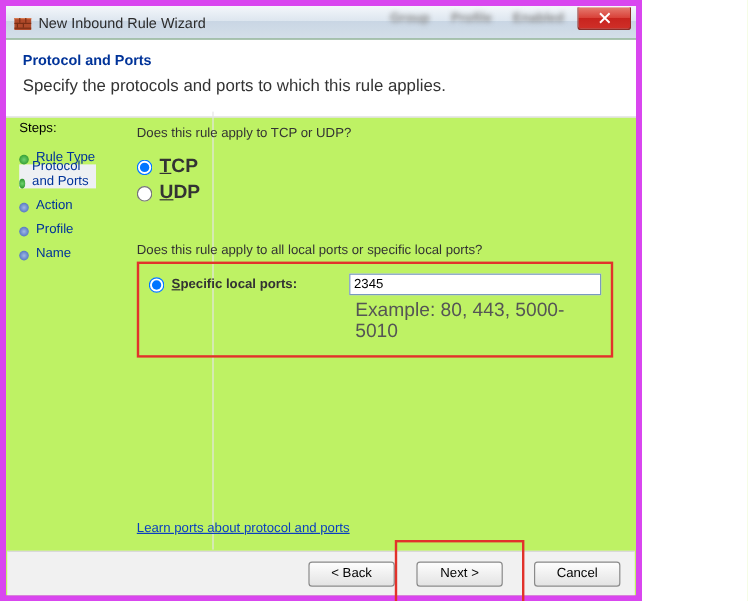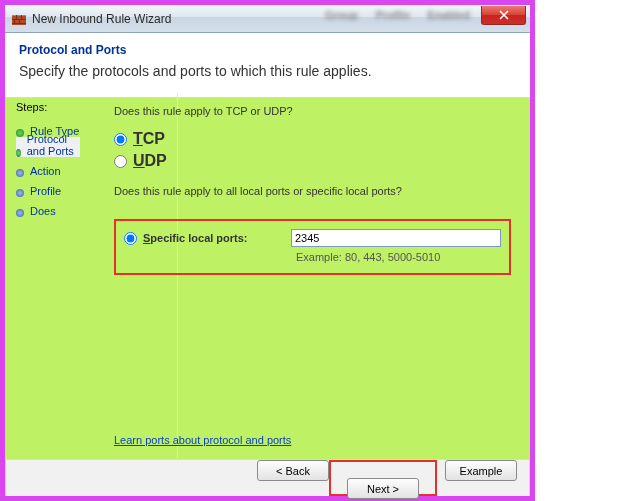--- a/index.html
+++ b/index.html
@@ -30,25 +30,25 @@
   .q{margin:0 0 12px}
   .radio-row{display:flex;align-items:center;height:20px;margin:0 0 2px 0}
   .radio-row input{margin:0 6px 0 0}
   .radio-row label{font-size:16px}
   .und{text-decoration:underline}
   .hlbox{border:2px solid #e2322b;padding:6px 8px 10px;margin-top:-2px}
   .hlbox2{border:2px solid #e2322b;padding:16px}
   .port-row{display:flex;align-items:center;margin-top:2px}
   .port-row .lab{width:148px;font-weight:bold}
   .port-row input[type=text]{width:210px;height:18px;font-size:11px;border:1px solid #7a9ac1;background:#fff;padding:1px 3px;box-sizing:border-box}
-  .example{margin:4px 0 0 172px;font-size:11px;color:#555}
+  .example{margin:4px 0 0 172px;font-size:16px;color:#555}
   .learn{position:absolute;bottom:12px;left:34px}
   .learn a{color:#0a3fbf;text-decoration:underline;font-size:11px}
   
-  .footer{position:absolute;bottom:0;left:1px;right:1px;height:36px;border-top:1px solid #d9d9d9;display:flex;justify-content:flex-end;padding-right:12px;background:#f1f1f1}
+  .footer{position:absolute;bottom:0;left:1px;right:1px;height:36px;border-top:1px solid #d9d9d9;display:flex;align-items:center;justify-content:flex-end;padding-right:12px;background:#f1f1f1}
   .btn{min-width:72px;height:21px;margin-left:8px;font-size:11px;border:1px solid #8a8a8a;border-radius:3px;background:linear-gradient(to bottom,#fdfdfd,#e3e3e3);cursor:pointer;padding:0 10px}
   .cut-off{color:#666}
 </style>
 </head>
 <body>
 
 <div class="window">
 
   <div class="titlebar">
     <span class="icon">
@@ -93,38 +93,38 @@
       <div class="step todo">
         <span class="bullet"></span>
         <a href="#">Action</a>
       </div>
       <div class="step todo">
         <span class="bullet"></span>
         <a href="#">Profile</a>
       </div>
       <div class="step todo">
         <span class="bullet"></span>
-        <a href="#">Does</a>
+        <a href="#">Name</a>
       </div>
     </div>
     <div class="vline"></div>
 
     <div class="content">
       <p class="q">Does this rule apply to TCP or UDP?</p>
 
       <div class="radio-row">
         <input type="radio" name="proto" checked="" style="">
         <label><b><span class="und">T</span><span>CP</span></b></label>
       </div>
-      <div class="radio-row" style="margin-bottom:14px">
+      <div class="radio-row" style="margin-bottom:32px">
         <input type="radio" name="proto" style="">
         <label><b><span class="und">U</span><span>DP</span></b></label>
       </div>
 
-      <p class="q" style="margin-bottom:24px">Does this rule apply to all local ports or specific local ports?</p>
+      <p class="q" style="margin-bottom:5px">Does this rule apply to all local ports or specific local ports?</p>
 
 
       <div class="hlbox">
         <div class="port-row">
           <input type="radio" name="ports" checked="" style="margin: 0px 6px 0px 0px;">
           <span class="lab"><b><span class="und">S</span><span>pecific local ports:</span></b></span>
           <input type="text" value="2345" style="">
         </div>
         <div class="example">Example: 80, 443, 5000-5010</div>
       </div>
@@ -133,16 +133,16 @@
         <a href="#">Learn ports about protocol and ports</a>
       </div>
     </div>
   </div>
 
   <div class="footer">
     <button class="btn">&lt; Back</button>
     <span class="hlbox2">
       <button class="btn" style="margin-left:0">Next &gt;</button>
     </span>
-    <button class="btn">Example</button>
+    <button class="btn">Cancel</button>
   </div>
 
 </div>
 
 </body></html>

